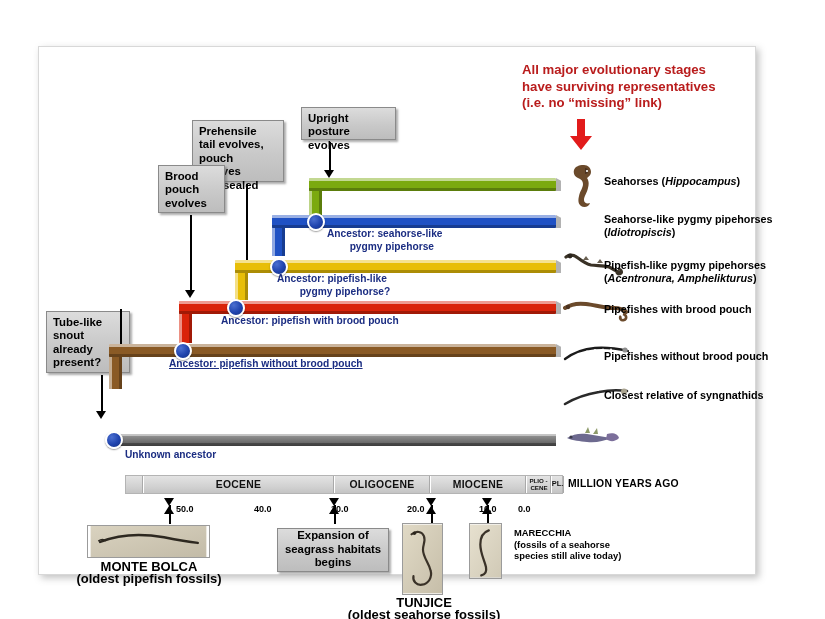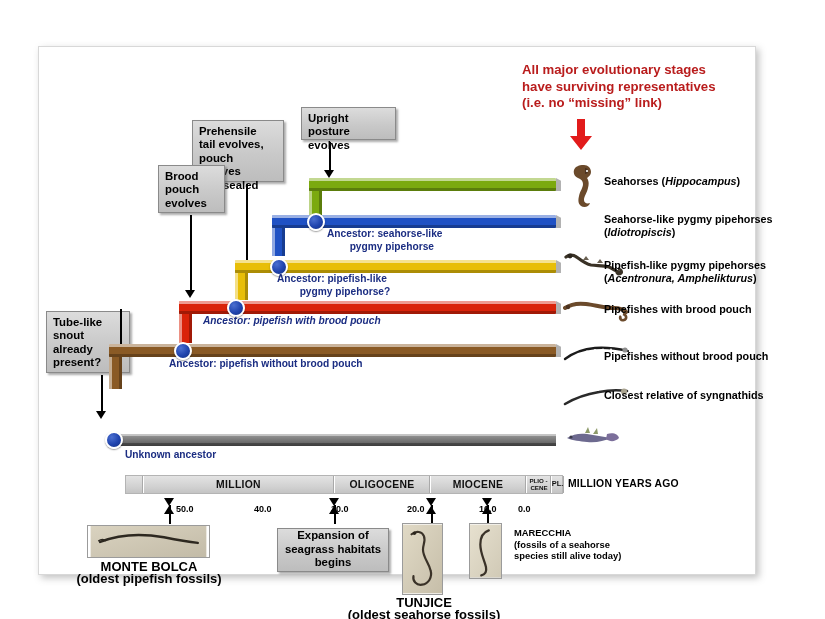--- a/index.html
+++ b/index.html
@@ -217,22 +217,22 @@
   <div class="node" style="left:268px;top:166px;"></div>
   <div class="node" style="left:231px;top:211px;"></div>
   <div class="node" style="left:188px;top:252px;"></div>
   <div class="node" style="left:135px;top:295px;"></div>
   <div class="node" style="left:66px;top:384px;"></div>
 
   <div class="anc" style="left:288px;top:181px;">Ancestor: seahorse-like
         pygmy pipehorse</div>
   <div class="anc" style="left:238px;top:226px;">Ancestor: pipefish-like
         pygmy pipehorse?</div>
-  <div class="anc" style="left:164px;top:268px;font-style:italic;">Ancestor: pipefish with brood pouch</div>
-  <div class="anc" style="left:130px;top:311px;">Ancestor: pipefish without brood pouch</div>
+  <div class="anc" style="left:182px;top:268px;">Ancestor: pipefish with brood pouch</div>
+  <div class="anc" style="left:130px;top:311px;text-decoration:underline;">Ancestor: pipefish without brood pouch</div>
   <div class="anc" style="left:86px;top:402px;">Unknown ancestor</div>
 
   <svg class="organism" style="left:531px;top:116px;width:26px;height:44px;" viewBox="0 0 26 44">
     <path d="M14 2c4 0 7 3 7 7 0 3-2 4-4 6 2 3 2 6 1 10-1 5-4 8-4 12 0 3 3 4 6 3-1 4-6 5-9 3-3-2-3-6-2-10 1-5 4-8 4-12 0-3-2-5-5-6-3-1-5-4-4-8 1-3 4-5 10-5z" fill="#6B4A2B"></path>
     <path d="M15 5c2 0 3 1 3 3s-1 3-3 3" fill="#4a3220"></path>
     <circle cx="17" cy="8" r="1.1" fill="#fff"></circle>
   </svg>
 
   <svg class="organism" style="left:524px;top:204px;width:62px;height:26px;" viewBox="0 0 62 26">
     <path d="M3 6c4-3 8-2 12 1 4 3 8 6 13 7 6 1 12 0 18 2 5 2 8 6 12 5" stroke="#3a3226" stroke-width="3.2" fill="none" stroke-linecap="round"></path>
@@ -292,21 +292,21 @@
   <div class="taxon" style="left:565px;top:303px;">
     <span>Pipefishes without brood pouch</span>
   </div>
 
   <div class="taxon" style="left:565px;top:342px;">
     <span>Closest relative of syngnathids</span>
   </div>
 
   <div id="tl-band">
     <div class="epoch" style="left:0;width:17px;"></div>
-    <div class="epoch" style="left:17px;width:191px;">MILLION</div>
+    <div class="epoch" style="left:17px;width:191px;">EOCENE</div>
     <div class="epoch" style="left:208px;width:96px;">OLIGOCENE</div>
     <div class="epoch" style="left:304px;width:96px;">MIOCENE</div>
     <div class="epoch small" style="left:400px;width:25px;white-space:pre-line;">PLIO -
 CENE</div>
     <div class="epoch small" style="left:425px;width:13px;border-right:none;font-size:7.4px;">PL.</div>
   </div>
 
   <div id="mya">MILLION YEARS AGO</div>
 
   <div class="tick" style="left:137px;top:457px;">50.0</div>

